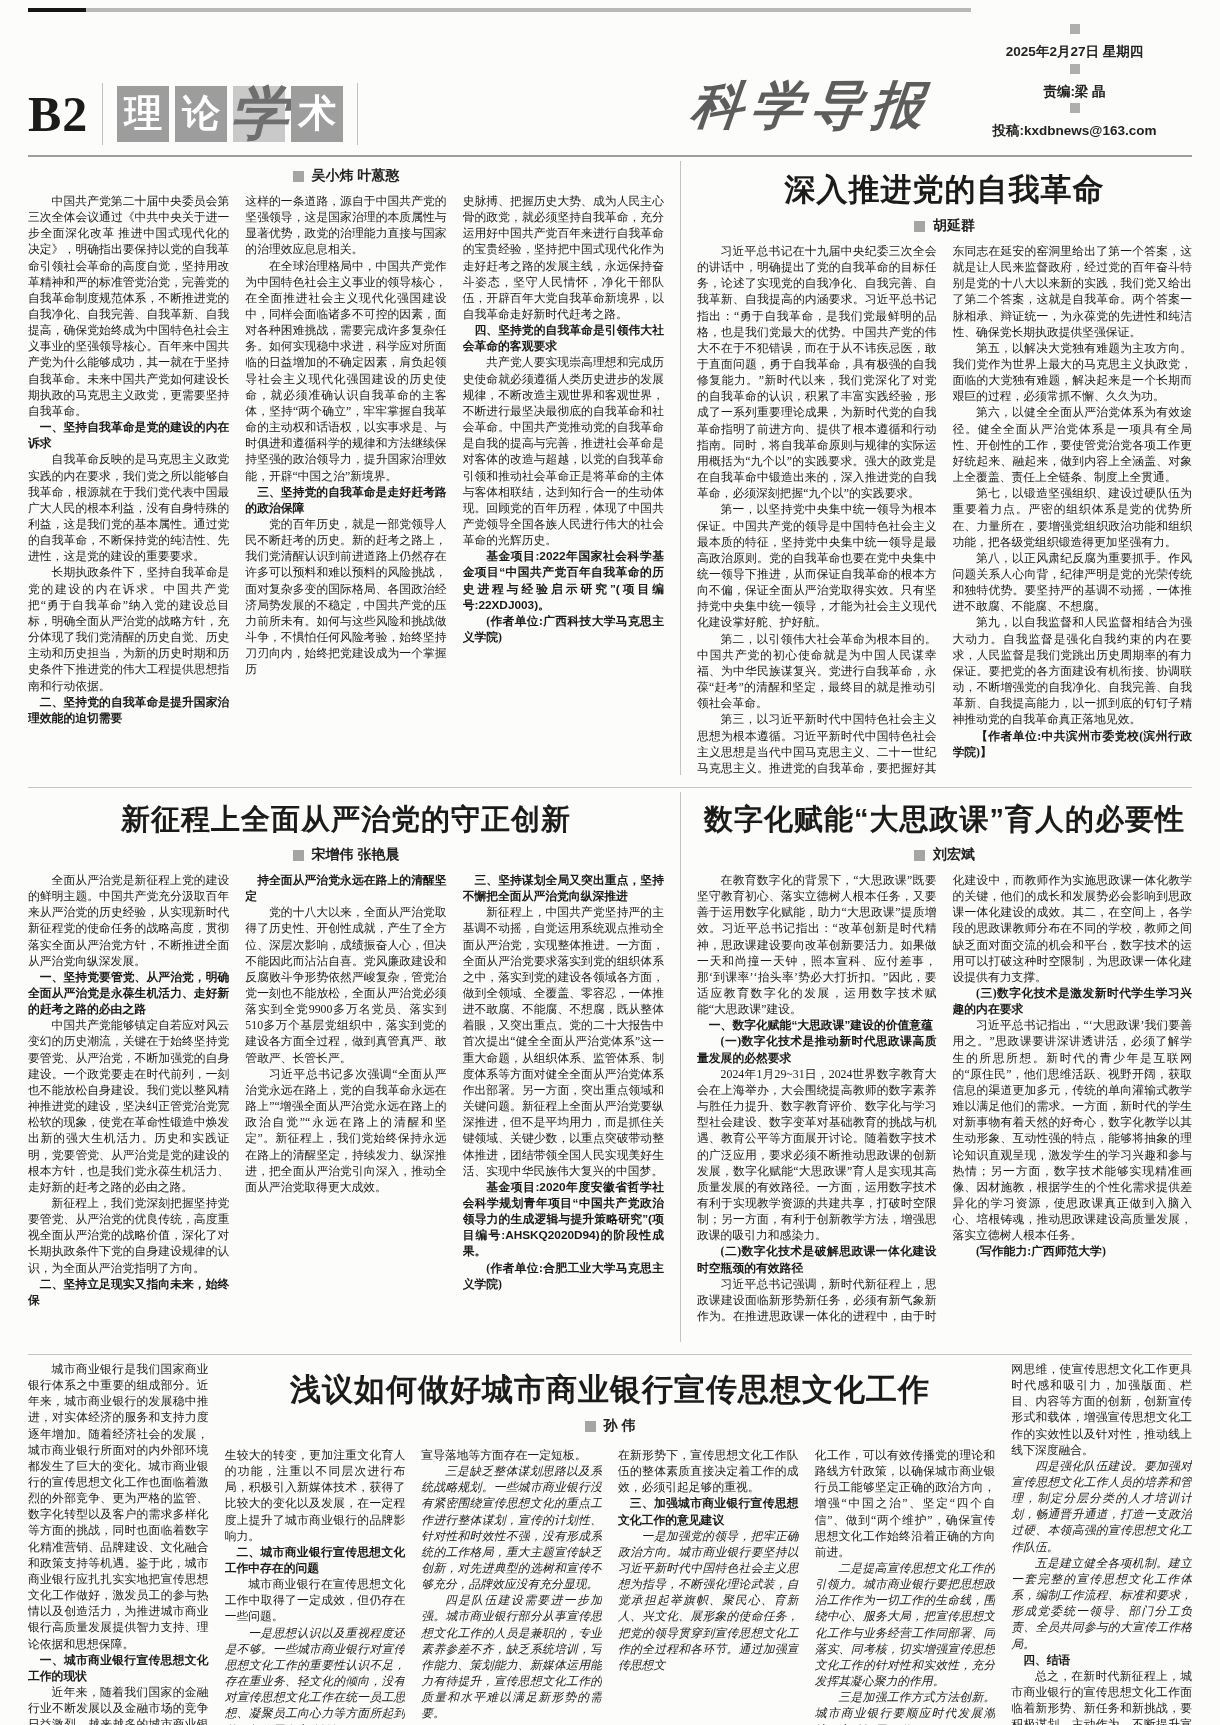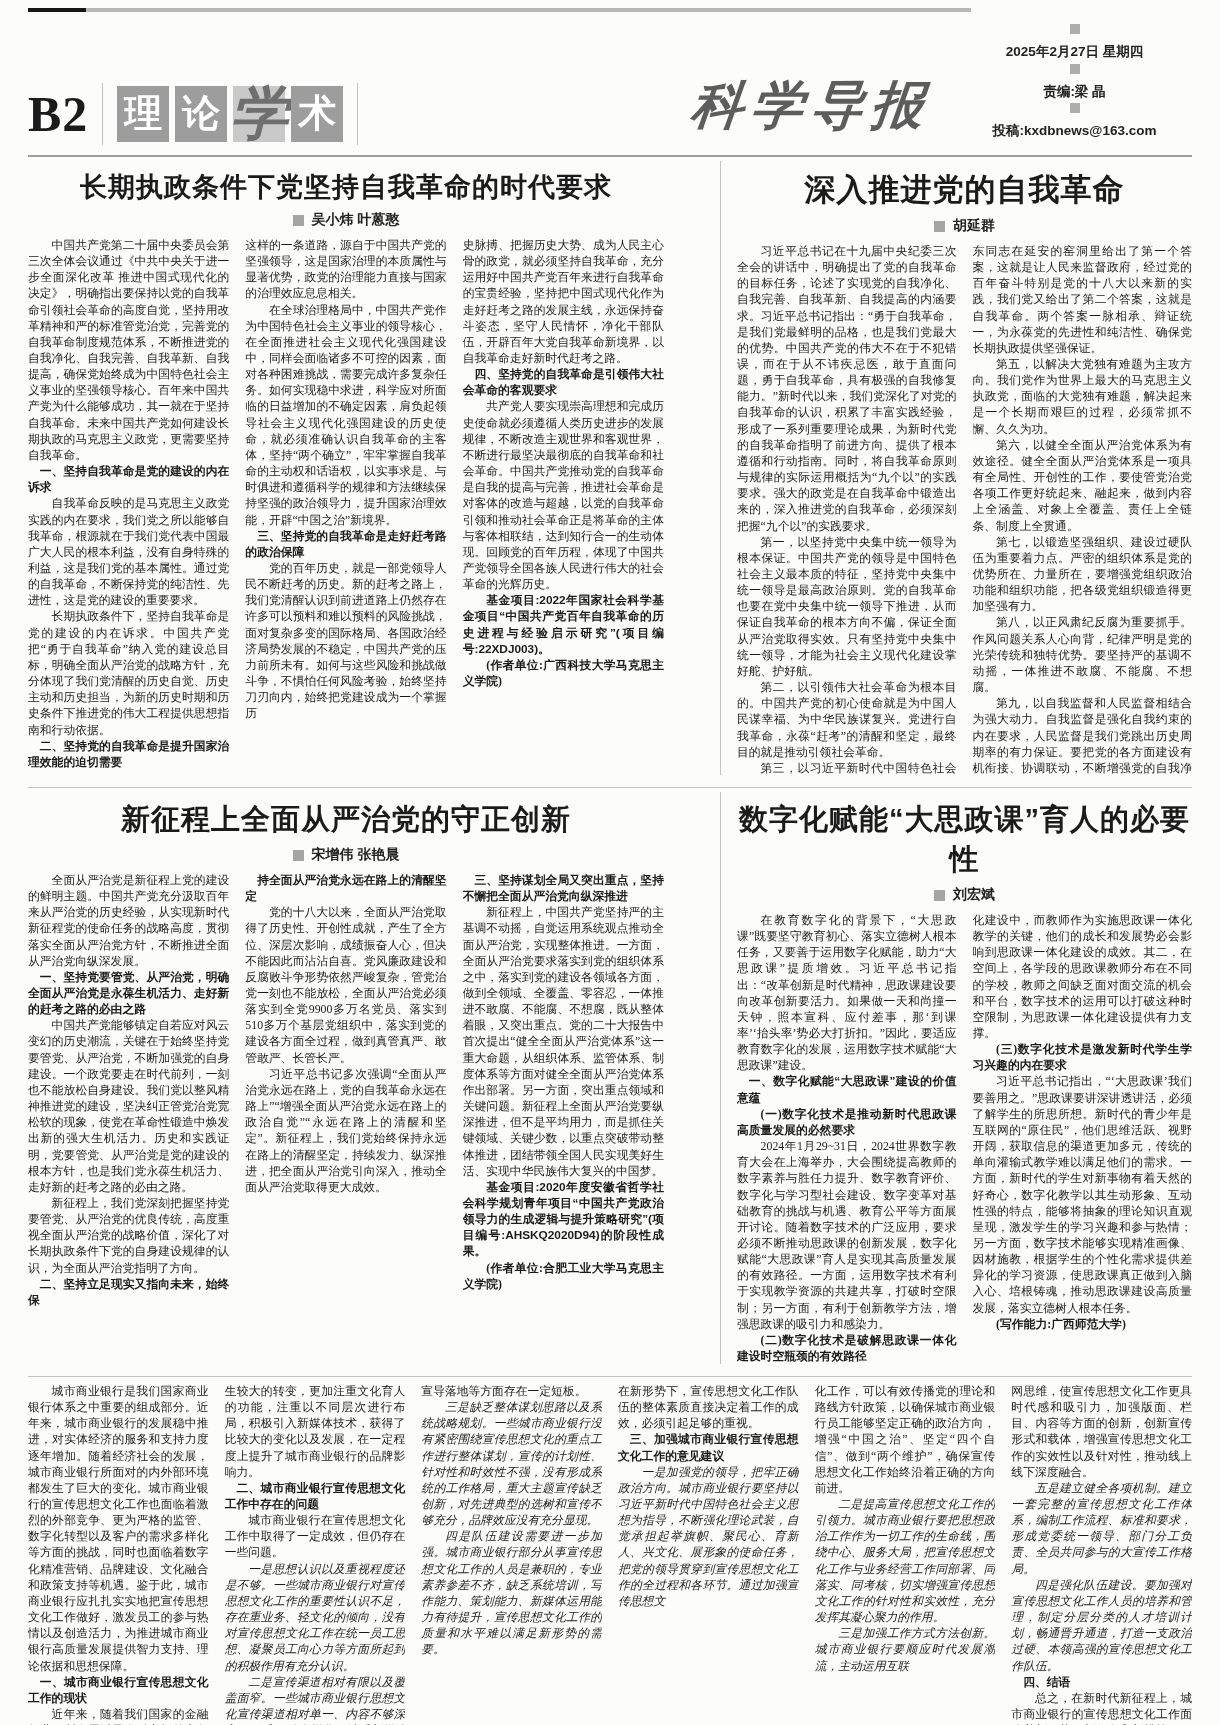--- a/index.html
+++ b/index.html
@@ -30,21 +30,21 @@
        letter-spacing:8px;font-family:"DejaVu Serif",serif;transform:skewX(-6deg);
        padding-bottom:4px;}
   .hdrinfo{font-family:"Liberation Sans",sans-serif;font-size:13.5px;line-height:1.75;
        padding-bottom:2px;min-width:235px;}
   .hdrinfo .row{display:flex;align-items:center;gap:6px;font-weight:700;color:#222;flex-direction:column;}
   .sq{display:inline-block;width:10px;height:10px;background:#aeaeae;flex:0 0 auto;}
 
   
   .band{display:flex;border-bottom:1px solid #c3c3c3;padding:4px 0 12px 0;}
   .half-l{width:652px;padding-right:16px;box-sizing:border-box;}
-  .half-r{flex:1;border-left:1px solid #c3c3c3;padding-left:16px;margin-left:40px;}
+  .half-r{flex:1;border-left:1px solid #c3c3c3;padding-left:16px;}
   .atitle{text-align:center;font-family:"Liberation Sans",sans-serif;font-weight:700;
        margin:8px 0 2px 0;letter-spacing:1px;}
   .t27{font-size:27px;} .t32{font-size:31px;} .t30{font-size:29px;}
   .byline{text-align:center;font-family:"Liberation Sans",sans-serif;font-size:14px;
        font-weight:700;margin:6px 0 8px 0;color:#222;}
   .byline .sq{width:11px;height:11px;background:#a5a5a5;margin-right:8px;vertical-align:middle;}
   .cols{display:flex;gap:16px;}
   .col{flex:1;overflow:hidden;text-align:justify;}
   .band1 .col{height:532px;}
   .band2 .colA{height:470px;}
@@ -102,21 +102,20 @@
         <div class="row">
             <span class="sq"></span>
             <span>投稿:kxdbnews@163.com</span>
           </div>
       </div>
     </div>
   </div>
 
   <div class="band band1">
     <div class="half-l">
-      <div class="atitle t27">长期执政条件下党坚持自我革命的时代要求</div>
       <div class="byline"><span class="sq"></span><span>吴小炜 叶蒽憨</span></div>
       <div class="cols">
         <div class="col b">
             <div class="p">中国共产党第二十届中央委员会第三次全体会议通过《中共中央关于进一步全面深化改革 推进中国式现代化的决定》，明确指出要保持以党的自我革命引领社会革命的高度自觉，坚持用改革精神和严的标准管党治党，完善党的自我革命制度规范体系，不断推进党的自我净化、自我完善、自我革新、自我提高，确保党始终成为中国特色社会主义事业的坚强领导核心。百年来中国共产党为什么能够成功，其一就在于坚持自我革命。未来中国共产党如何建设长期执政的马克思主义政党，更需要坚持自我革命。</div>
             <div class="h">一、坚持自我革命是党的建设的内在诉求</div>
             <div class="p">自我革命反映的是马克思主义政党实践的内在要求，我们党之所以能够自我革命，根源就在于我们党代表中国最广大人民的根本利益，没有自身特殊的利益，这是我们党的基本属性。通过党的自我革命，不断保持党的纯洁性、先进性，这是党的建设的重要要求。</div>
             <div class="p">长期执政条件下，坚持自我革命是党的建设的内在诉求。中国共产党把“勇于自我革命”纳入党的建设总目标，明确全面从严治党的战略方针，充分体现了我们党清醒的历史自觉、历史主动和历史担当，为新的历史时期和历史条件下推进党的伟大工程提供思想指南和行动依据。</div>
             <div class="h">二、坚持党的自我革命是提升国家治理效能的迫切需要</div>
           </div>
         <div class="col b">
@@ -203,20 +202,24 @@
       </div>
     </div>
   </div>
 
   <div class="band3">
     <div class="c-tall b" style="grid-column:1;">
         <div class="p">城市商业银行是我们国家商业银行体系之中重要的组成部分。近年来，城市商业银行的发展稳中推进，对实体经济的服务和支持力度逐年增加。随着经济社会的发展，城市商业银行所面对的内外部环境都发生了巨大的变化。城市商业银行的宣传思想文化工作也面临着激烈的外部竞争、更为严格的监管、数字化转型以及客户的需求多样化等方面的挑战，同时也面临着数字化精准营销、品牌建设、文化融合和政策支持等机遇。鉴于此，城市商业银行应扎扎实实地把宣传思想文化工作做好，激发员工的参与热情以及创造活力，为推进城市商业银行高质量发展提供智力支持、理论依据和思想保障。</div>
         <div class="h">一、城市商业银行宣传思想文化工作的现状</div>
         <div class="p">近年来，随着我们国家的金融行业不断发展以及金融市场的竞争日益激烈，越来越多的城市商业银行开始意识到宣传思想文化工作对企业发展的重要意义。打开这些城市商业银行的官方网站或者微信公众号等相关平台就可以发现它们在宣传思想文化工作上确实加大了力度，宣传思想文化工作的理念发</div>
       </div>
+    <div class="a5-title">
+      <div class="atitle t32">浅议如何做好城市商业银行宣传思想文化工作</div>
+      <div class="byline"><span class="sq"></span><span>孙 伟</span></div>
+    </div>
     <div class="c-short b" style="grid-column:2;">
         <div class="pc">生较大的转变，更加注重文化育人的功能，注重以不同层次进行布局，积极引入新媒体技术，获得了比较大的变化以及发展，在一定程度上提升了城市商业银行的品牌影响力。</div>
         <div class="h">二、城市商业银行宣传思想文化工作中存在的问题</div>
         <div class="p">城市商业银行在宣传思想文化工作中取得了一定成效，但仍存在一些问题。</div>
         <div class="k">一是思想认识以及重视程度还是不够。一些城市商业银行对宣传思想文化工作的重要性认识不足，存在重业务、轻文化的倾向，没有对宣传思想文化工作在统一员工思想、凝聚员工向心力等方面所起到的积极作用有充分认识。</div>
         <div class="k">二是宣传渠道相对有限以及覆盖面窄。一些城市商业银行思想文化宣传渠道相对单一、内容不够深入、形式不够多样化，缺乏新媒体平台宣传意识，线上线下融合度不高，难以覆盖所有员工，尤其是难以穿透到基层，无法真正实现入脑入心。在实际中还不能灵活运用习近平新时代中国特色社会主义思想指导工作、推动发展，个别城市商业银行</div>
       </div>
     <div class="c-short b" style="grid-column:3;">
         <div class="pc">宣导落地等方面存在一定短板。</div>
         <div class="k">三是缺乏整体谋划思路以及系统战略规划。一些城市商业银行没有紧密围绕宣传思想文化的重点工作进行整体谋划，宣传的计划性、针对性和时效性不强，没有形成系统的工作格局，重大主题宣传缺乏创新，对先进典型的选树和宣传不够充分，品牌效应没有充分显现。</div>
@@ -227,20 +230,20 @@
         <div class="h">三、加强城市商业银行宣传思想文化工作的意见建议</div>
         <div class="k">一是加强党的领导，把牢正确政治方向。城市商业银行要坚持以习近平新时代中国特色社会主义思想为指导，不断强化理论武装，自觉承担起举旗帜、聚民心、育新人、兴文化、展形象的使命任务，把党的领导贯穿到宣传思想文化工作的全过程和各环节。通过加强宣传思想文</div>
       </div>
     <div class="c-short b" style="grid-column:5;">
         <div class="pc">化工作，可以有效传播党的理论和路线方针政策，以确保城市商业银行员工能够坚定正确的政治方向，增强“中国之治”、坚定“四个自信”、做到“两个维护”，确保宣传思想文化工作始终沿着正确的方向前进。</div>
         <div class="k">二是提高宣传思想文化工作的引领力。城市商业银行要把思想政治工作作为一切工作的生命线，围绕中心、服务大局，把宣传思想文化工作与业务经营工作同部署、同落实、同考核，切实增强宣传思想文化工作的针对性和实效性，充分发挥其凝心聚力的作用。</div>
         <div class="k">三是加强工作方式方法创新。城市商业银行要顺应时代发展潮流，主动运用互联</div>
       </div>
     <div class="c-tall b" style="grid-column:6;">
         <div class="pc">网思维，使宣传思想文化工作更具时代感和吸引力，加强版面、栏目、内容等方面的创新，创新宣传形式和载体，增强宣传思想文化工作的实效性以及针对性，推动线上线下深度融合。</div>
+        <div class="k">四是强化队伍建设。要加强对宣传思想文化工作人员的培养和管理，制定分层分类的人才培训计划，畅通晋升通道，打造一支政治过硬、本领高强的宣传思想文化工作队伍。</div>
         <div class="k">五是建立健全各项机制。建立一套完整的宣传思想文化工作体系，编制工作流程、标准和要求，形成党委统一领导、部门分工负责、全员共同参与的大宣传工作格局。</div>
-        <div class="k">四是强化队伍建设。要加强对宣传思想文化工作人员的培养和管理，制定分层分类的人才培训计划，畅通晋升通道，打造一支政治过硬、本领高强的宣传思想文化工作队伍。</div>
         <div class="h">四、结语</div>
         <div class="p">总之，在新时代新征程上，城市商业银行的宣传思想文化工作面临着新形势、新任务和新挑战，要积极谋划、主动作为，不断提升宣传思想文化工作的质量和水平，以高质量的宣传思想文化工作助推城市商业银行高质量发展。</div>
       </div>
   </div>
 
 </div>
 
 </body></html>

